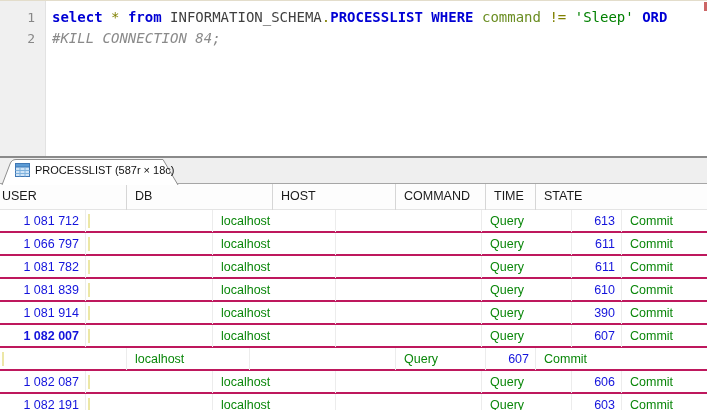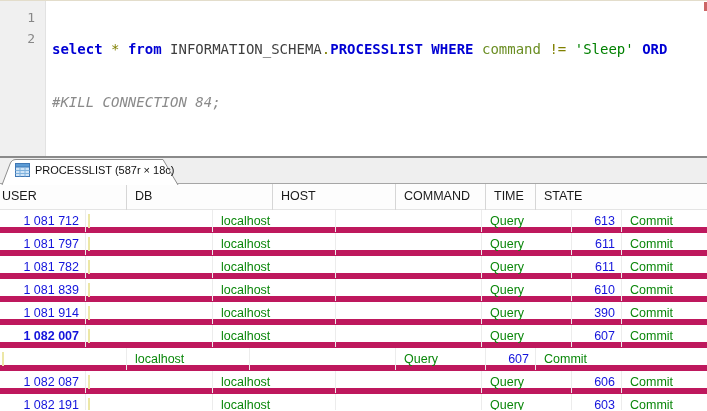--- a/index.html
+++ b/index.html
@@ -16,21 +16,21 @@
     padding-top:6px; text-align:right;
   }
   .ln {
     font-family:"DejaVu Sans Mono", monospace; font-size:13px; line-height:21px;
     color:#878787; padding-right:10px;
   }
   .code {
     flex:1; padding:6px 0 0 6px; white-space:pre; overflow:hidden;
     font-family:"DejaVu Sans Mono", monospace; font-size:14px; line-height:21px;
   }
-  .code-line { height:21px;margin-top:32px; }
+  .code-line { height:21px; }
   .tok-keyword  { color:#0000d4; font-weight:bold; }
   .tok-operator { color:#808000; }
   .tok-schema   { color:#3f3f3f; }
   .tok-column   { color:#6b8e23; }
   .tok-string   { color:#008000; }
   .tok-comment  { color:#8a8a8a; font-style:italic; }
   .error-marker { position:absolute; top:1px; right:0; width:3px; height:9px; background:#cc6666; }
   
   .sash { height:2px; background:#8a8a8a; }
   
@@ -44,21 +44,21 @@
   
   .grid { background:#fff; }
   .grid-header { display:flex; height:26px; background:#fdfdfd; border-bottom:1px solid #e4e4e4; }
   .hcell {
     height:26px; line-height:25px; font-size:12.5px; color:#1a1a1a;
     padding-left:8px; border-right:1px solid #d6d6d6; overflow:hidden; white-space:nowrap;
   }
   .hcell:first-child { padding-left:2px; }
   .hcell:last-child { border-right:none; }
   .grid-body { height:200px; overflow:hidden; }
-  .grow { display:flex; height:23px; border-bottom:6px solid #be185d; background:#fff; }
+  .grow { display:flex; height:23px; border-bottom:2px solid #be185d; background:#fff; }
   .gcell {
     position:relative; height:22px; line-height:22px; font-size:12.5px;
     padding-left:8px; padding-right:6px; border-right:1px solid #ececec;
     overflow:hidden; white-space:nowrap;
   }
   .gcell:last-child { border-right:none; }
   .gcell.right { text-align:right; }
   .c-blue  { color:#1414dc; }
   .c-green { color:#0a870a; }
   .empty-tick {
@@ -115,21 +115,21 @@
           <div class="gcell c-green" style="width: 127px;">
             <span class="empty-tick"></span>
           </div>
           <div class="gcell c-green" style="width: 123px;">localhost</div>
           <div class="gcell c-green" style="width: 146px;"></div>
           <div class="gcell c-green" style="width: 90px;">Query</div>
           <div class="gcell right c-blue" style="width: 50px;">613</div>
           <div class="gcell c-green" style="width: 85px;">Commit</div>
         </div>
         <div class="grow">
-          <div class="gcell right c-blue" style="width: 86px;">1 081 797</div>
+          <div class="gcell right c-blue" style="width: 86px;">1 066 797</div>
           <div class="gcell c-green" style="width: 127px;">
             <span class="empty-tick"></span>
           </div>
           <div class="gcell c-green" style="width: 123px;">localhost</div>
           <div class="gcell c-green" style="width: 146px;"></div>
           <div class="gcell c-green" style="width: 90px;">Query</div>
           <div class="gcell right c-blue" style="width: 50px;">611</div>
           <div class="gcell c-green" style="width: 85px;">Commit</div>
         </div>
         <div class="grow">

